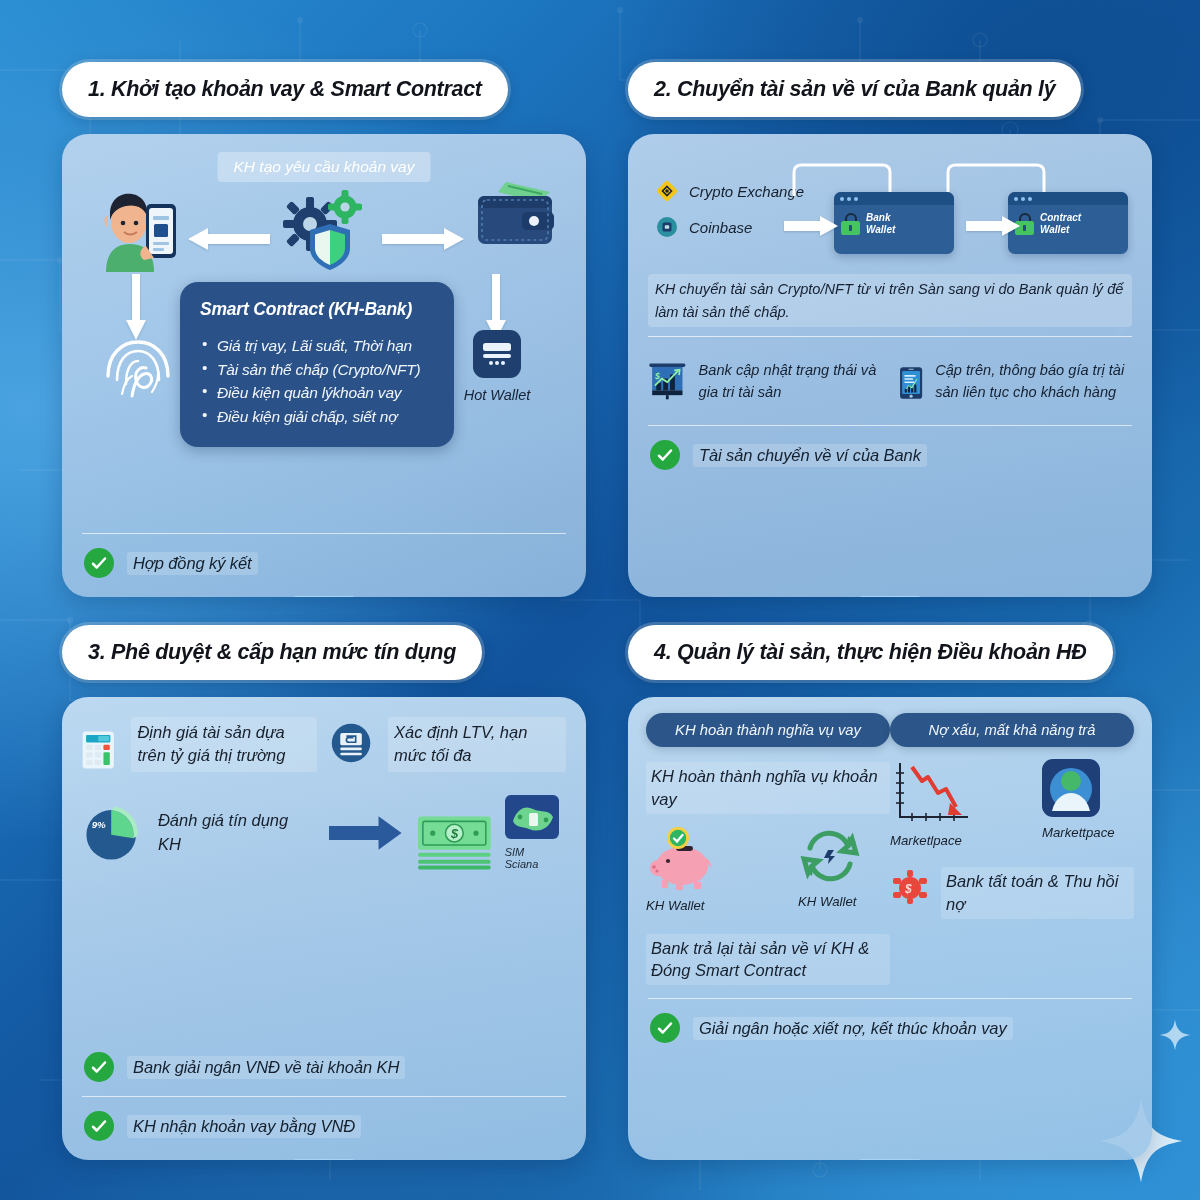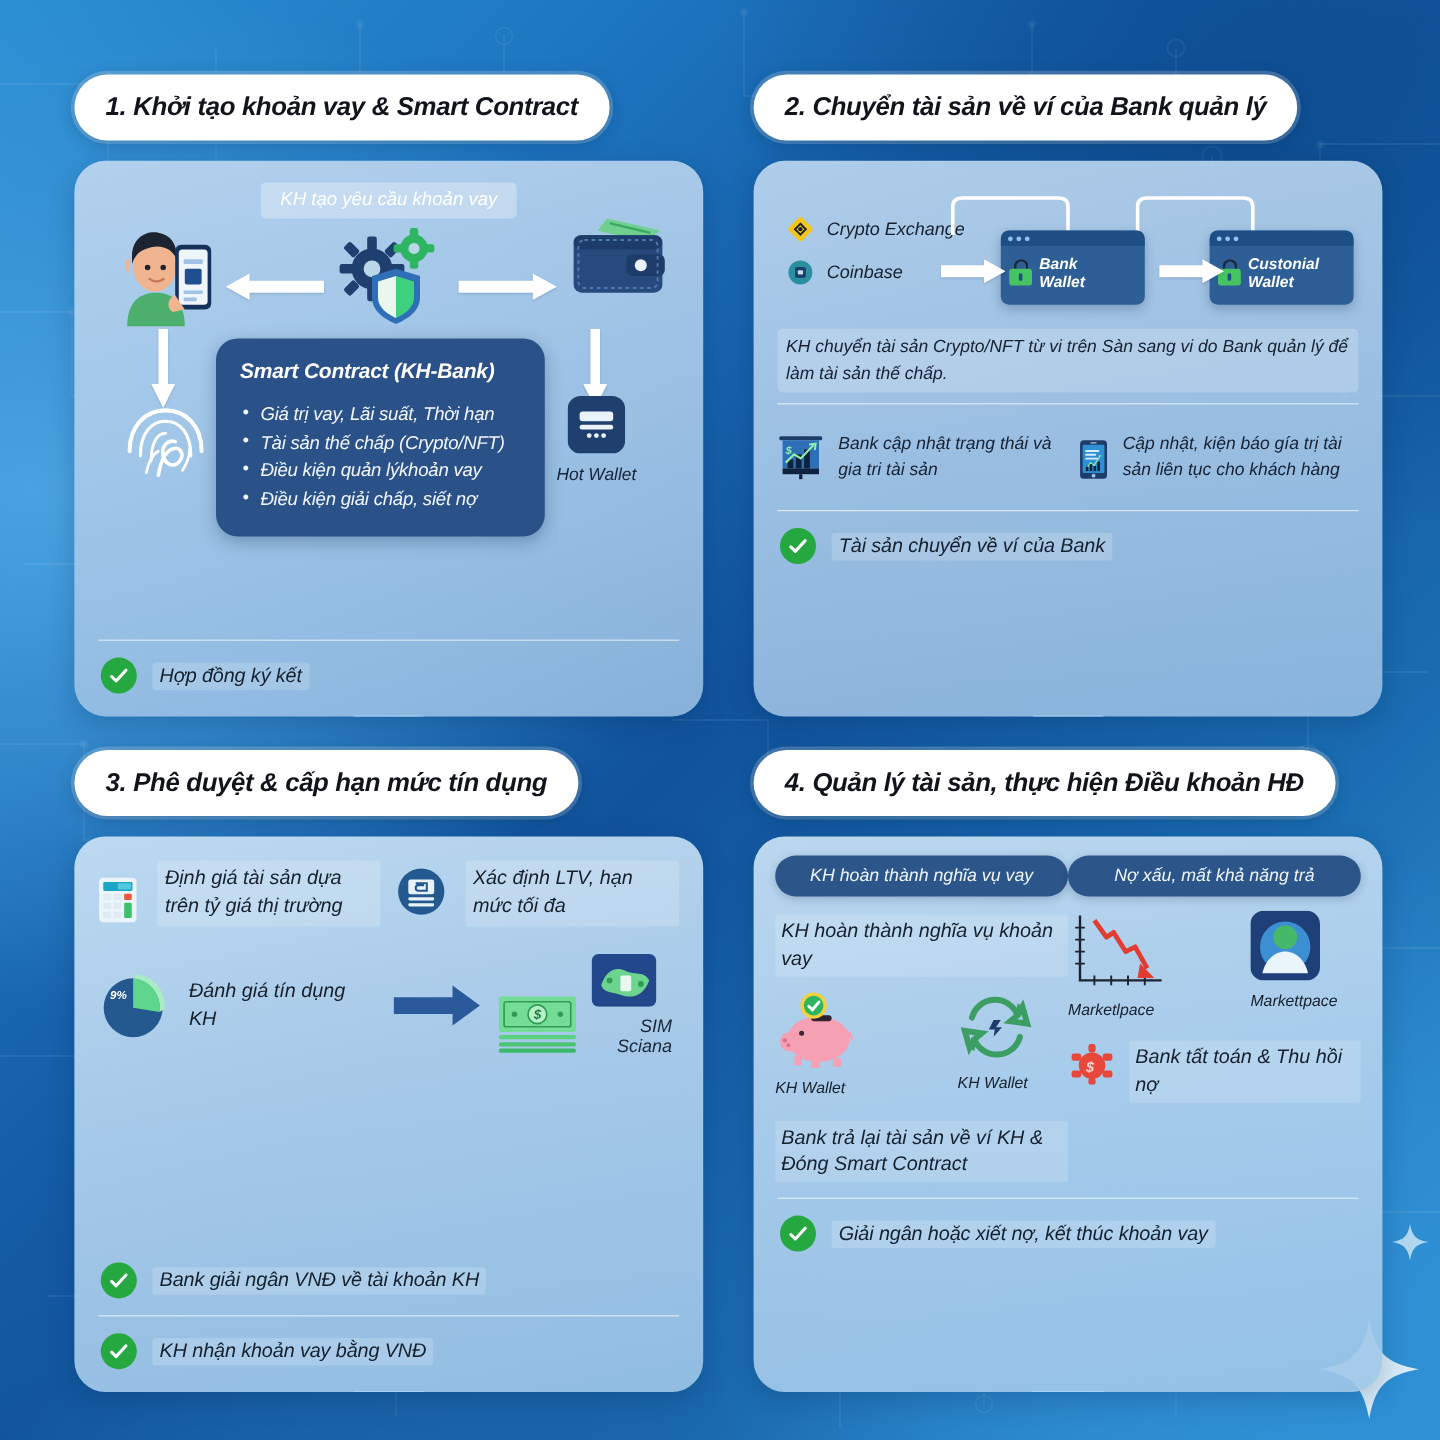--- a/index.html
+++ b/index.html
@@ -145,21 +145,21 @@
     width: 120px; height: 62px;
     background: #2d5f96; border-radius: 7px; overflow: hidden;
     box-shadow: 0 3px 9px rgba(5,30,65,.24);
   }
   .wallet-box .bar {
     height: 13px; background: #1d4e84;
     display: flex; align-items: center; gap: 3px; padding-left: 6px;
   }
   .wallet-box .dot { width: 4px; height: 4px; border-radius: 50%; background: #8fc2ee; }
   .wallet-box .wb-body { display: flex; align-items: center; gap: 6px; padding: 7px 6px 0 7px; }
-  .wallet-box .wb-text { color: #fff; font-size: 13px; line-height: 1.18; font-weight: bold; }
+  .wallet-box .wb-text { color: #fff; font-size: 10px; line-height: 1.18; font-weight: bold; }
   .lock {
     width: 19px; height: 22px; position: relative; flex: 0 0 auto;
   }
   .lock .shackle {
     position: absolute; top: 0; left: 3.5px;
     width: 12px; height: 9px;
     border: 2.6px solid #1a2a3c; border-bottom: none;
     border-radius: 7px 7px 0 0;
   }
   .lock .body {
@@ -184,21 +184,21 @@
   .p2-icon-text { font-size: 14.6px; color: #162132; line-height: 1.48; padding-top: 8px; }
 
   
   .p3-row { display: flex; gap: 14px; padding: 4px 2px 0 2px; }
   .p3-item { display: flex; gap: 17px; align-items: flex-start; flex: 1; }
   .p3-item-text { font-size: 16.5px; color: #17202c; line-height: 1.42; padding-top: 4px; }
   .p3-item-text.chip { background: rgba(255,255,255,.18); padding: 4px 6px; border-radius: 3px; }
   .p3-credit { display: flex; align-items: center; gap: 14px; padding: 12px 2px 4px 2px; }
   .p3-credit-text { font-size: 16.5px; color: #17202c; line-height: 1.42; }
   .p3-money { display: flex; align-items: flex-end; gap: 12px; margin-left: auto; margin-right: 6px; }
-  .p3-scan-label { font-size: 15px; color: #1b2736; text-align: right; margin-top: 3px; }
+  .p3-scan-label { font-size: 11px; color: #1b2736; text-align: left; margin-top: 3px; }
 
   
   .p4-cols { display: flex; }
   .p4-col { flex: 1; display: flex; flex-direction: column; }
   .p4-pill {
     background: #2c5689; color: #f0f5fa;
     border-radius: 22px; padding: 9px 16px;
     font-size: 14.8px; text-align: center; white-space: nowrap;
     box-shadow: 0 2px 8px rgba(5,30,65,.22);
   }
@@ -470,21 +470,21 @@
             <span class="dot"></span>
             <span class="dot"></span>
           </div>
           <div class="wb-body">
             <span class="lock">
               <span class="shackle"></span>
                 <span class="body"></span>
                 <span class="kh"></span>
             </span>
             <span class="wb-text">
-              <span>Custonial</span><br>
+              <span>Contract</span><br>
               <span>Wallet</span>
             </span>
           </div>
         </div>
 
         <svg class="p2-arr1 arrow-w" width="54" height="20" viewBox="0 0 54 20">
           <path d="M54 10 L36 0 L36 5 L0 5 L0 15 L36 15 L36 20 Z" fill="#ffffff"></path>
         </svg>
         <svg class="p2-arr2 arrow-w" width="54" height="20" viewBox="0 0 54 20">
           <path d="M54 10 L36 0 L36 5 L0 5 L0 15 L36 15 L36 20 Z" fill="#ffffff"></path>
@@ -518,21 +518,21 @@
             <circle cx="23" cy="56" r="3" fill="#9fc3e2"></circle>
             <rect x="10" y="16" width="22" height="3" rx="1.5" fill="#d7f0ff"></rect>
             <rect x="10" y="22" width="17" height="3" rx="1.5" fill="#d7f0ff"></rect>
             <rect x="10" y="28" width="20" height="3" rx="1.5" fill="#d7f0ff"></rect>
             <path d="M12 46 L18 36 L24 40 L34 24" stroke="#8ff0a6" stroke-width="2" fill="none"></path>
             <rect x="11" y="42" width="4" height="7" fill="#10233e"></rect>
             <rect x="17" y="38" width="4" height="11" fill="#10233e"></rect>
             <rect x="23" y="41" width="4" height="8" fill="#10233e"></rect>
             <rect x="29" y="34" width="4" height="15" fill="#10233e"></rect>
           </svg>
-          <span class="p2-icon-text">Cập nhật, kiện báo gía trị tài sản liên tục cho khách hàng</span>
+          <span class="p2-icon-text">Cập trên, thông báo gía trị tài sản liên tục cho khách hàng</span>
         </div>
       </div>
 
       <div class="divider"></div>
       <div class="check-row">
         <span class="check">
           <svg viewBox="0 0 24 24">
               <path d="M4 13 L9 18 L20 6" stroke="#ffffff" stroke-width="3.4" fill="none" stroke-linecap="round" stroke-linejoin="round"></path>
             </svg>
         </span>

